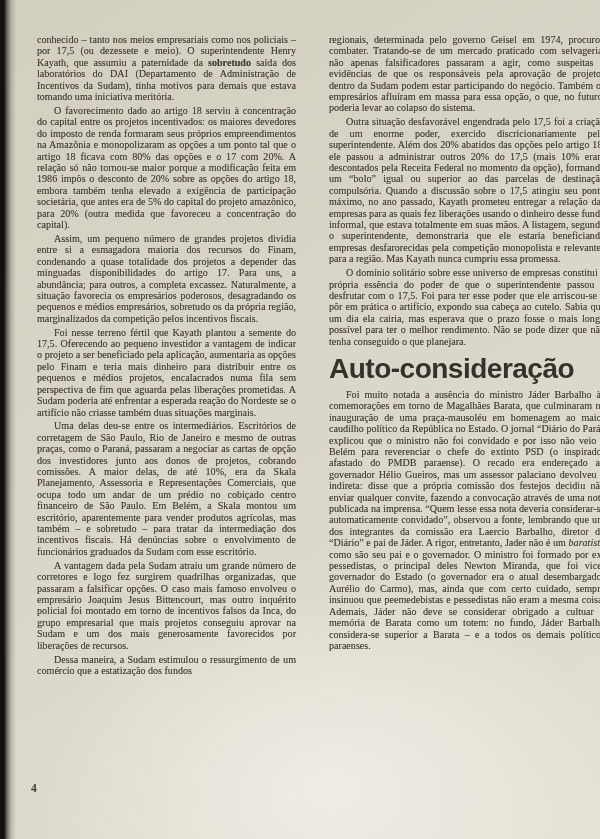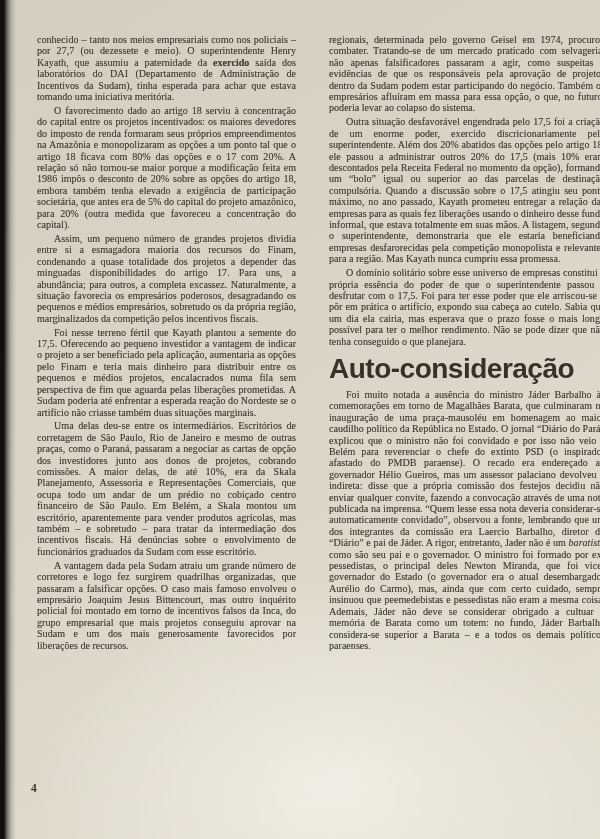--- a/index.html
+++ b/index.html
@@ -68,26 +68,27 @@
     color: #3c3830;
   }
 </style>
 </head>
 <body>
 
 <div class="scan">
   <div class="spine"></div>
 
   <div class="col col-left">
-    <p class="para cont"><span>conhecido – tanto nos meios empresariais como nos policiais – por 27,7 (ou dezessete e meio). O superintendente Henry Kayath, que assumiu a paternidade da </span><b>exercido</b><span> saída dos laboratórios do DAI (Departamento de Administração de Incentivos da Sudam), tinha esperada para achar que estava tomando uma iniciativa meritória.</span></p>
+    <p class="para cont"><span>conhecido – tanto nos meios empresariais como nos policiais – por 17,5 (ou dezessete e meio). O superintendente Henry Kayath, que assumiu a paternidade da </span><b>sobretudo</b><span> saída dos laboratórios do DAI (Departamento de Administração de Incentivos da Sudam), tinha motivos para demais que estava tomando uma iniciativa meritória.</span></p>
     <p class="para">O favorecimento dado ao artigo 18 serviu à concentração do capital entre os projetos incentivados: os maiores devedores do imposto de renda formaram seus próprios empreendimentos na Amazônia e monopolizaram as opções a um ponto tal que o artigo 18 ficava com 80% das opções e o 17 com 20%. A relação só não tornou-se maior porque a modificação feita em 1986 impôs o desconto de 20% sobre as opções do artigo 18, embora também tenha elevado a exigência de participação societária, que antes era de 5% do capital do projeto amazônico, para 20% (outra medida que favoreceu a concentração do capital).</p>
     <p class="para">Assim, um pequeno número de grandes projetos dividia entre si a esmagadora maioria dos recursos do Finam, condenando a quase totalidade dos projetos a depender das minguadas disponibilidades do artigo 17. Para uns, a abundância; para outros, a completa excassez. Naturalmente, a situação favorecia os empresários poderosos, desagradando os pequenos e médios empresários, sobretudo os da própria região, marginalizados da competição pelos incentivos fiscais.</p>
     <p class="para">Foi nesse terreno fértil que Kayath plantou a semente do 17,5. Oferecendo ao pequeno investidor a vantagem de indicar o projeto a ser beneficiado pela aplicação, aumentaria as opções pelo Finam e teria mais dinheiro para distribuir entre os pequenos e médios projetos, encalacrados numa fila sem perspectiva de fim que aguarda pelas liberações prometidas. A Sudam poderia até enfrentar a esperada reação do Nordeste se o artifício não criasse também duas situações marginais.</p>
     <p class="para">Uma delas deu-se entre os intermediários. Escritórios de corretagem de São Paulo, Rio de Janeiro e mesmo de outras praças, como o Paraná, passaram a negociar as cartas de opção dos investidores junto aos donos de projetos, cobrando comissões. A maior delas, de até 10%, era da Skala Planejamento, Assessoria e Representações Comerciais, que ocupa todo um andar de um prédio no cobiçado centro financeiro de São Paulo. Em Belém, a Skala montou um escritório, aparentemente para vender produtos agrícolas, mas também – e sobretudo – para tratar da intermediação dos incentivos fiscais. Há denúncias sobre o envolvimento de funcionários graduados da Sudam com esse escritório.</p>
     <p class="para">A vantagem dada pela Sudam atraiu um grande número de corretores e logo fez surgirem quadrilhas organizadas, que passaram a falsificar opções. O caso mais famoso envolveu o empresário Joaquim Jesus Bittencourt, mas outro inquérito policial foi montado em torno de incentivos falsos da Inca, do grupo empresarial que mais projetos conseguiu aprovar na Sudam e um dos mais generosamente favorecidos por liberações de recursos.</p>
+    <p class="para">Dessa maneira, a Sudam estimulou o ressurgimento de um comércio que a estatização dos fundos</p>
   </div>
 
   <div class="col col-right">
     <p class="para cont">regionais, determinada pelo governo Geisel em 1974, procurou combater. Tratando-se de um mercado praticado com selvageria, não apenas falsificadores passaram a agir, como suspeitas e evidências de que os responsáveis pela aprovação de projetos dentro da Sudam podem estar participando do negócio. Também os empresários afluíram em massa para essa opção, o que, no futuro, poderia levar ao colapso do sistema.</p>
     <p class="para">Outra situação desfavorável engendrada pelo 17,5 foi a criação de um enorme poder, exercido discricionariamente pelo superintendente. Além dos 20% abatidos das opções pelo artigo 18, ele passou a administrar outros 20% do 17,5 (mais 10% eram descontados pela Receita Federal no momento da opção), formando um “bolo” igual ou superior ao das parcelas de destinação compulsória. Quando a discussão sobre o 17,5 atingiu seu ponto máximo, no ano passado, Kayath prometeu entregar a relação das empresas para as quais fez liberações usando o dinheiro desse fundo informal, que estava totalmente em suas mãos. A listagem, segundo o superintendente, demonstraria que ele estaria beneficiando empresas desfarorecidas pela competição monopolista e relevantes para a região. Mas Kayath nunca cumpriu essa promessa.</p>
     <p class="para">O domínio solitário sobre esse universo de empresas constitui a própria essência do poder de que o superintendente passou a desfrutar com o 17,5. Foi para ter esse poder que ele arriscou-se a pôr em prática o artifício, expondo sua cabeça ao cutelo. Sabia que um dia ela cairia, mas esperava que o prazo fosse o mais longo possível para ter o melhor rendimento. Não se pode dizer que não tenha conseguido o que planejara.</p>
     <h2 class="heading">Auto-consideração</h2>
     <p class="para"><span>Foi muito notada a ausência do ministro Jáder Barbalho às comemorações em torno de Magalhães Barata, que culminaram na inauguração de uma praça-mausoléu em homenagem ao maior caudilho político da República no Estado. O jornal “Diário do Pará” explicou que o ministro não foi convidado e por isso não veio a Belém para reverenciar o chefe do extinto PSD (o inspirador afastado do PMDB paraense). O recado era endereçado ao governador Hélio Gueiros, mas um assessor palaciano devolveu a indireta: disse que a própria comissão dos festejos decidiu não enviar qualquer convite, fazendo a convocação através de uma nota publicada na imprensa. “Quem lesse essa nota deveria considerar-se automaticamente convidado”, observou a fonte, lembrando que um dos integrantes da comissão era Laercio Barbalho, diretor do “Diário” e pai de Jáder. A rigor, entretanto, Jader não é um </span><i>baratista</i><span> como são seu pai e o governador. O ministro foi formado por ex-pessedistas, o principal deles Newton Miranda, que foi vice-governador do Estado (o governador era o atual desembargador Aurélio do Carmo), mas, ainda que com certo cuidado, sempre insinuou que peemedebistas e pessedistas não eram a mesma coisa. Ademais, Jáder não deve se considerar obrigado a cultuar a memória de Barata como um totem: no fundo, Jáder Barbalho considera-se superior a Barata – e a todos os demais políticos paraenses.</span></p>
   </div>
 

